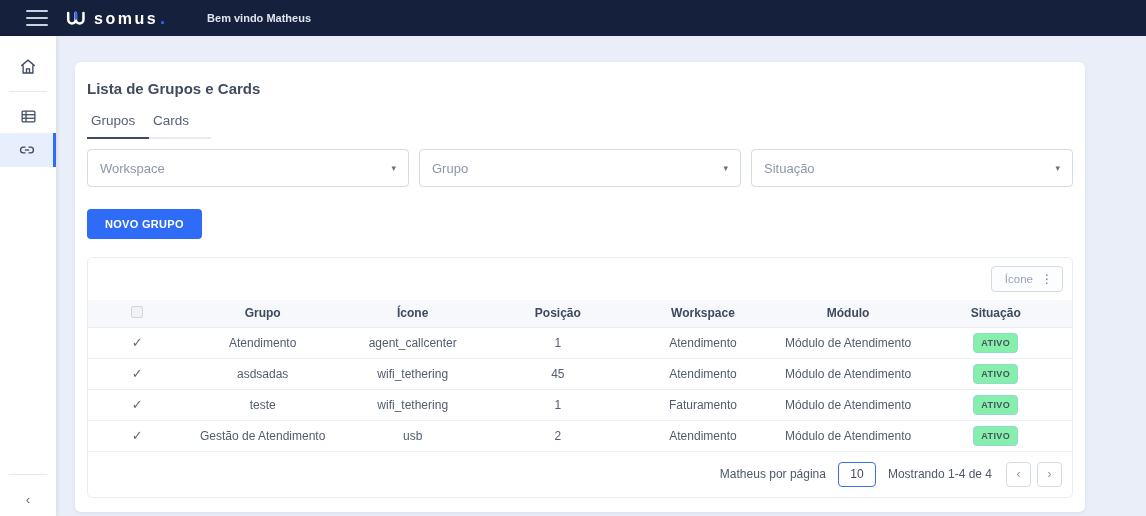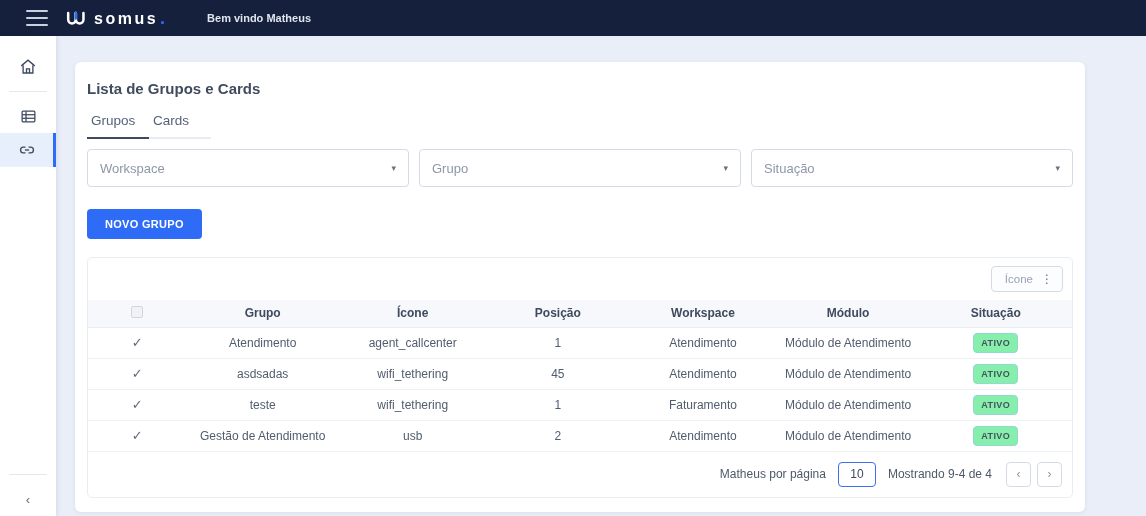--- a/index.html
+++ b/index.html
@@ -213,21 +213,21 @@
               <td>Atendimento</td>
               <td>Módulo de Atendimento</td>
               <td><span class="badge">ATIVO</span></td>
             </tr>
           </tbody>
         </table>
 
         <div class="table-footer">
           <span>Matheus por página</span>
           <input class="rows-input" value="10" style="">
-          <span>Mostrando 9-4 de 4</span>
+          <span>Mostrando 1-4 de 4</span>
           <div class="pager">
             <button class="page-btn">‹</button>
             <button class="page-btn">›</button>
           </div>
         </div>
       </div>
     </section>
   </main>
 </div>
 

